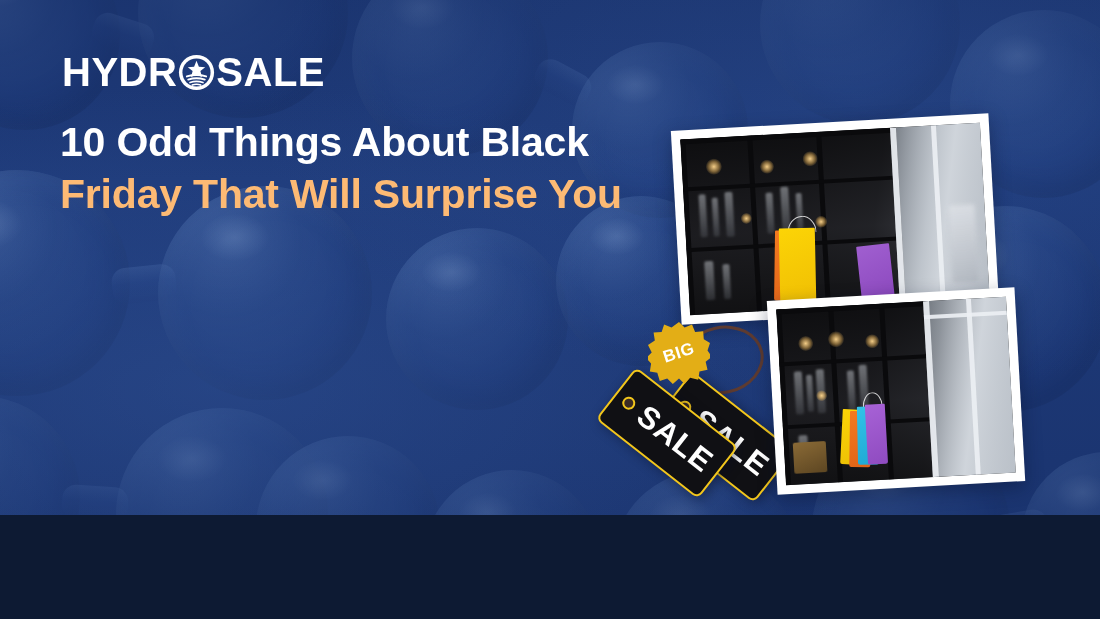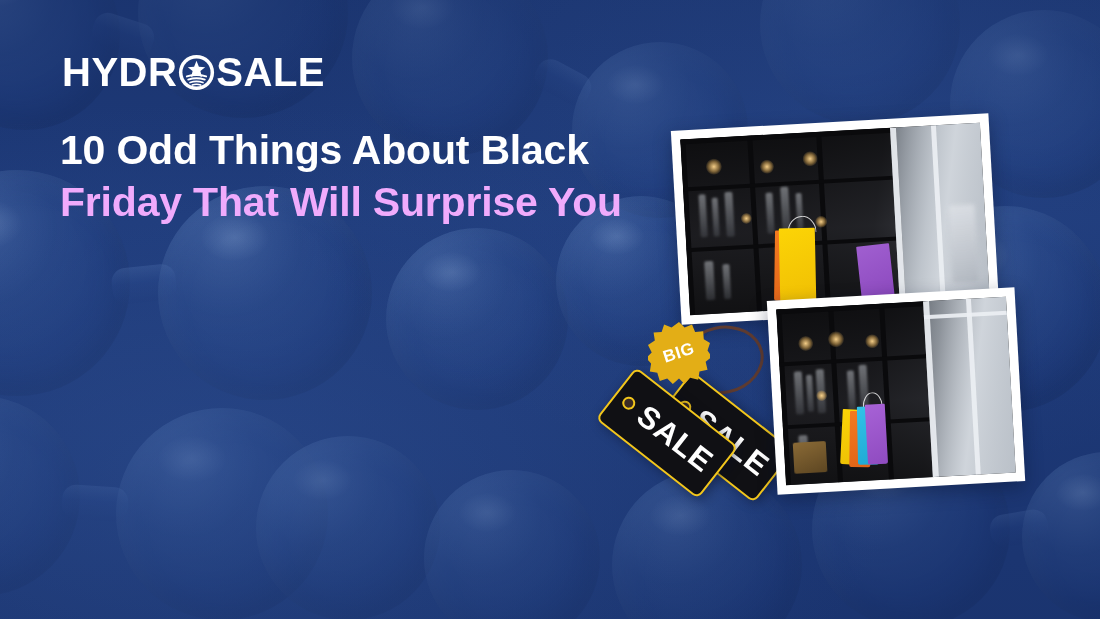--- a/index.html
+++ b/index.html
@@ -7,21 +7,21 @@
     padding: 0;
     background: #0d1a33;
   }
   body {
     font-family: "Liberation Sans", sans-serif;
   }
 
   .banner {
     position: relative;
     width: 1100px;
-    height: 619px;
+    height: 515px;
     overflow: hidden;
     background: #1e3a79;
   }
 
   
   .bg-layer {
     position: absolute;
     inset: 0;
     background: #1e3a79;
   }
@@ -87,32 +87,32 @@
     height: 37px;
     position: relative;
     margin: 0 1px;
     vertical-align: middle;
   }
 
   
   .headline {
     position: absolute;
     left: 60px;
-    top: 124px;
+    top: 116px;
     width: 620px;
   }
   .headline-line {
     font-size: 41px;
     line-height: 52px;
     font-weight: 700;
     letter-spacing: -0.2px;
     white-space: nowrap;
   }
   .line-white { color: #ffffff; }
-  .line-accent { color: #f0abfc; }
+  .line-accent { color: #fdba74; }
 
   
   .photo {
     position: absolute;
     background: #ffffff;
     box-shadow: 0 6px 18px rgba(8,18,44,.40);
     overflow: hidden;
   }
   .photo-inner {
     position: absolute;

